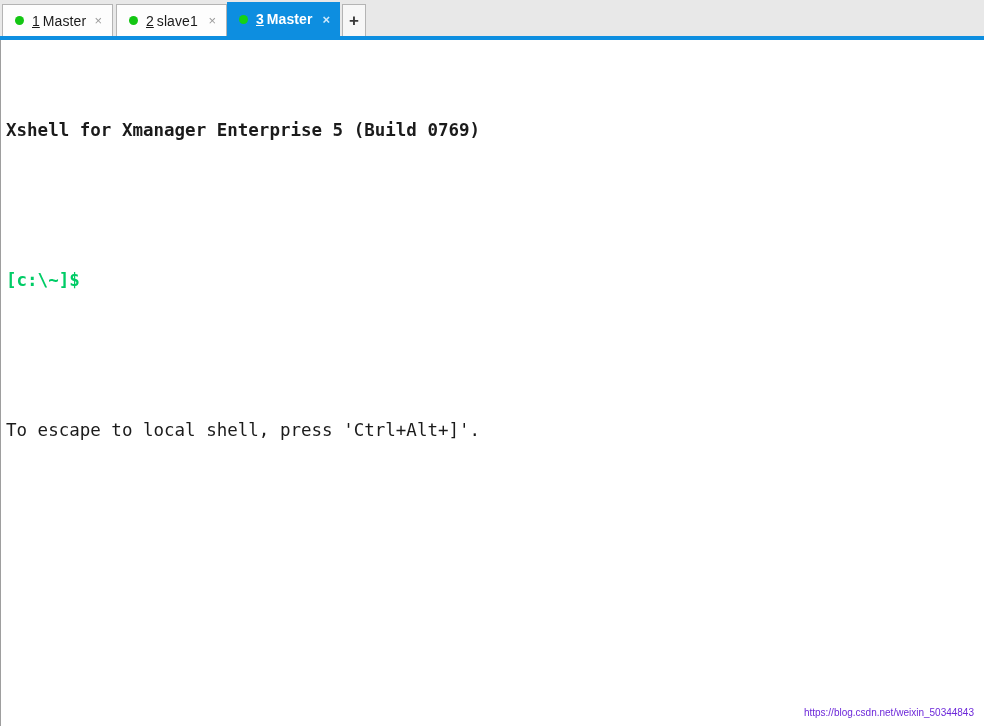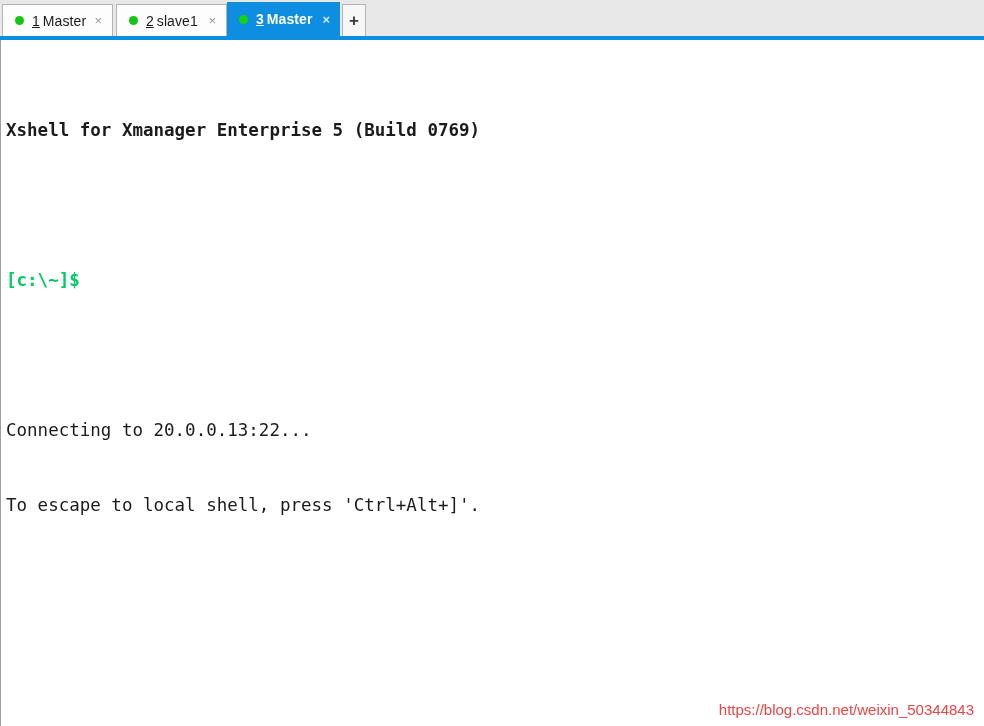--- a/index.html
+++ b/index.html
@@ -131,22 +131,22 @@
   }
   .ln { height: 25px; }
   .bold { font-weight: bold; }
   .green { color: #00cc66; font-weight: bold; }
 
   #watermark {
     position: absolute;
     right: 10px;
     bottom: 8px;
     font-family: "Liberation Sans", sans-serif;
-    font-size: 15px;
-    color: #ef4444;
+    font-size: 10px;
+    color: #6d28d9;
     user-select: none;
     white-space: nowrap;
   }
 </style>
 </head>
 <body>
 
 <div id="tabbar">
 
   <div class="tab inactive" style="left:2px; width:111px;">
@@ -175,21 +175,20 @@
 
 <div id="bluebar"></div>
 
 <div id="terminal">
   <div id="screen">
 
     <div class="ln bold">Xshell for Xmanager Enterprise 5 (Build 0769)</div>
     <div class="ln">&nbsp;</div>
     <div class="ln green">[c:\~]$</div>
     <div class="ln">&nbsp;</div>
-    <div class="ln">Connecting to 20.0.0.13:22...</div>
     <div class="ln">To escape to local shell, press 'Ctrl+Alt+]'.</div>
     
     
     
     
 
     
 
     
     

